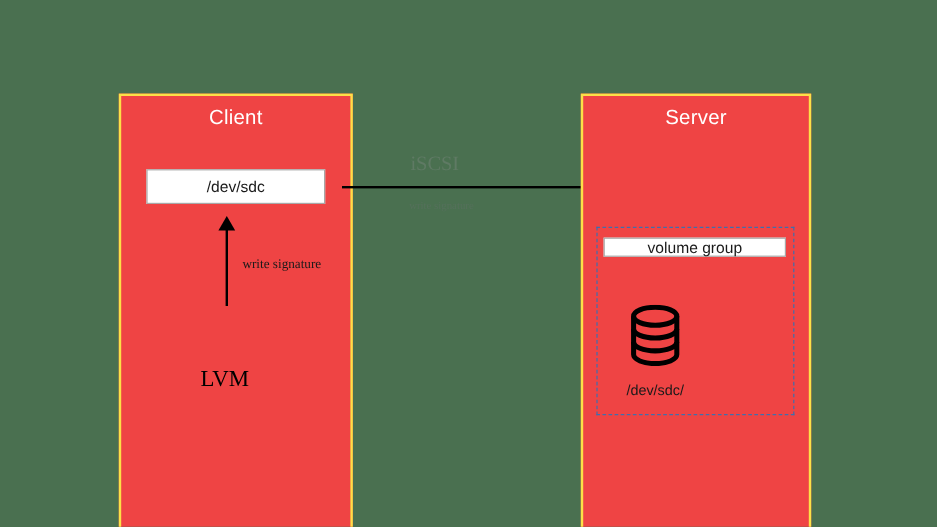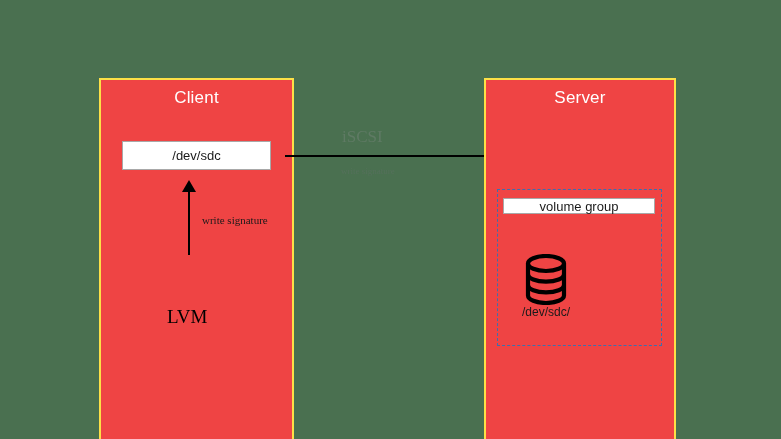--- a/index.html
+++ b/index.html
@@ -75,20 +75,21 @@
   .disk-slot {
     position: absolute;
     width: 66px;
     text-align: center;
   }
   #disk-slot-sdc { left: 513px; top: 254px; }
   #disk-slot-sdd { left: 576px; top: 254px; }
   .disk-icon { display: block; margin: 0 auto; }
   .disk-label {
     display: block;
+    margin-top: 13px;
     font-size: 12px;
     color: #1a1a1a;
     white-space: nowrap;
   }
 
   
   .h-arrow-line {
     position: absolute;
     left: 285px;
     top: 155px;

